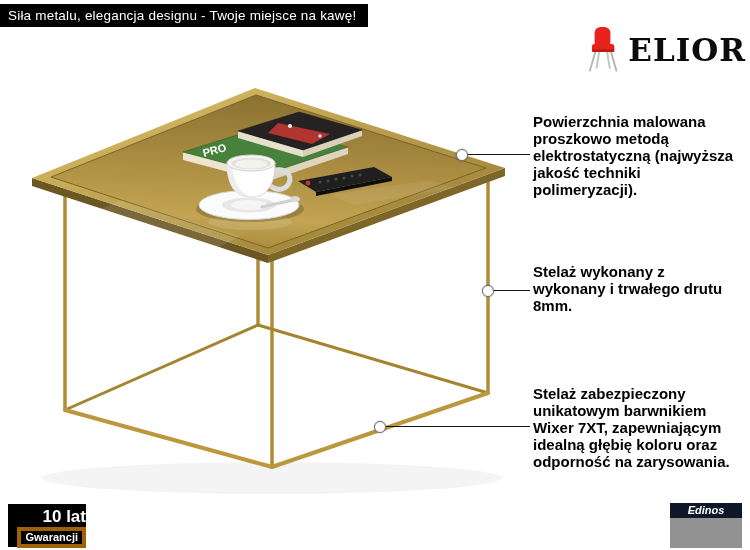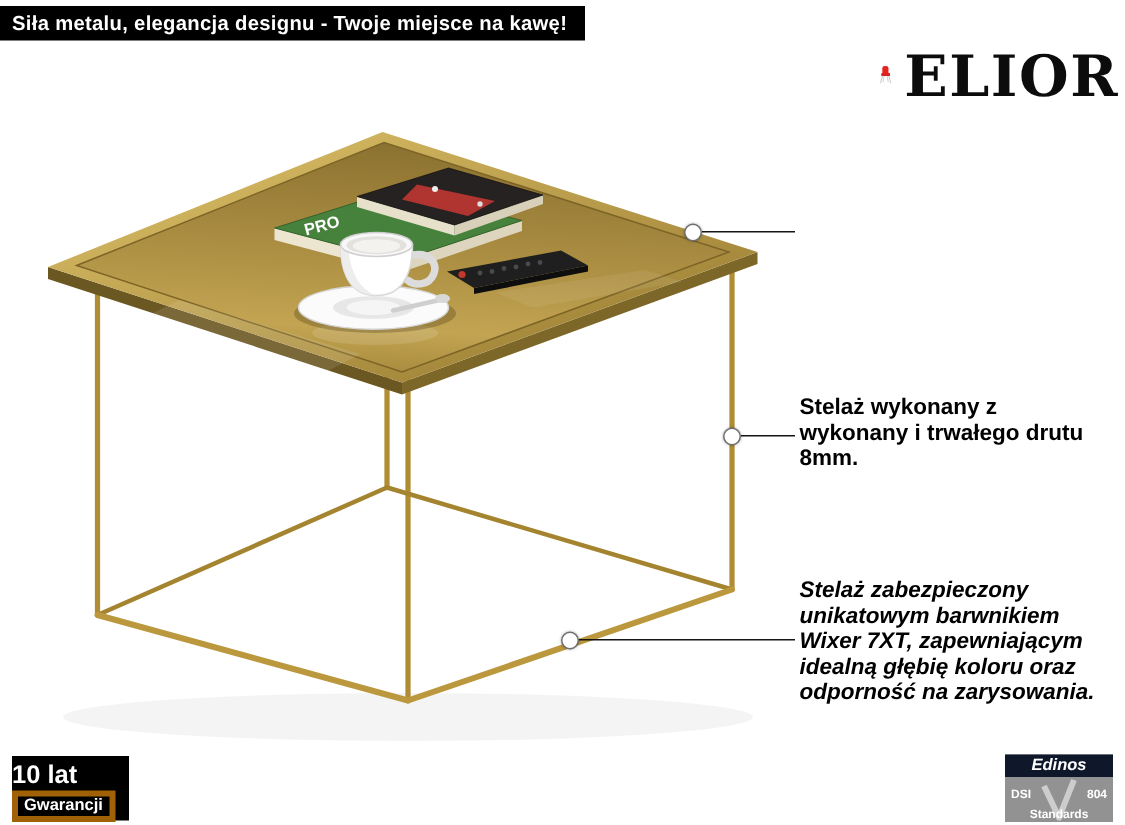--- a/index.html
+++ b/index.html
@@ -1,39 +1,39 @@
 <!DOCTYPE html>
 <html><head>
 <meta charset="utf-8">
 <style>
   * { margin:0; padding:0; box-sizing:border-box; }
   html,body { background:#ffffff; font-family:"Liberation Sans", sans-serif; }
   .canvas { position:relative; width:750px; height:550px; background:#ffffff; overflow:hidden; }
 
   .banner { position:absolute; left:0; top:4px; height:23px; background:#000;
-            color:#fff; font-weight:bold; font-size:13.5px; line-height:23px;
+            color:#fff; font-weight:normal; font-size:13.5px; line-height:23px;
             padding:0 12px 0 8px; letter-spacing:.2px; white-space:nowrap; }
 
   .logo { position:absolute; left:586px; top:10px; width:160px; height:80px;
           display:flex; align-items:center; }
-  .logo-text { font-family:"DejaVu Serif", serif; font-weight:bold; font-size:38px;
+  .logo-text { font-family:"DejaVu Serif", serif; font-weight:bold; font-size:31px;
                color:#0c0c0c; letter-spacing:1px; margin-left:8px; }
 
   .product-svg { position:absolute; left:0; top:70px; }
 
   .dot { position:absolute; width:12px; height:12px; border-radius:50%;
          background:#fff; border:1.5px solid #6f6f6f; box-shadow:0 0 2px rgba(0,0,0,.35); z-index:3; }
   .cline { position:absolute; height:0; border-top:1.5px solid #141414; z-index:2; }
 
   .callout { position:absolute; left:533px; width:208px; font-size:15px; line-height:17px;
              font-weight:bold; color:#000; }
-  .c1 { top:113px; } .c2 { top:263px; } .c3 { top:385px;font-style:italic; }
+  .c1 { top:113px; } .c2 { top:263px; } .c3 { top:385px; }
 
   .warranty { position:absolute; left:8px; top:504px; width:78px; height:43px;
-              background:#000; color:#fff; text-align:left; padding-top:3px; }
+              background:#000; color:#fff; text-align:right; padding-top:3px; }
   .warranty .w1 { font-size:17px; font-weight:bold; line-height:19px; }
   .warranty .w2 { font-size:11px; font-weight:bold; border:4px solid #a16207;
                   display:inline-block; padding:0 4px; margin-top:1px; line-height:13px; }
 
   .standards { position:absolute; left:670px; top:503px; width:72px; height:45px; background:#929292; }
   .standards .ed { background:#0f172a; color:#fff; font-weight:bold; font-style:italic;
                    font-size:11px; text-align:center; height:15px; line-height:15px; }
   .standards .row { position:relative; height:30px; color:#fff; font-weight:bold; }
   .standards .dsi  { position:absolute; left:4px;  top:7px;  font-size:8px; }
   .standards .n804 { position:absolute; right:4px; top:7px;  font-size:8px; }
@@ -141,33 +141,26 @@
   </svg>
 
   <div class="dot" style="left:456px; top:149px;"></div>
   <div class="dot" style="left:482px; top:285px;"></div>
   <div class="dot" style="left:374px; top:421px;"></div>
 
   <div class="cline" style="left:468px; top:154px; width:62px;"></div>
   <div class="cline" style="left:494px; top:290px; width:36px;"></div>
   <div class="cline" style="left:386px; top:426px; width:144px;"></div>
 
+  <div class="callout c1">Powierzchnia malowana proszkowo metodą elektrostatyczną (najwyższa jakość techniki polimeryzacji).</div>
   <div class="callout c2">Stelaż wykonany z wykonany i trwałego drutu 8mm.</div>
   <div class="callout c3">Stelaż zabezpieczony unikatowym barwnikiem Wixer 7XT, zapewniającym idealną głębię koloru oraz odporność na zarysowania.</div>
 
   <div class="warranty">
     <div class="w1">10 lat</div>
     <div class="w2">Gwarancji</div>
   </div>
 
   <div class="standards">
     <div class="ed">Edinos</div>
-    <div class="row">
-      <svg class="vmark" width="28" height="28" viewBox="0 0 28 28">
-        <polyline points="4,5 14,26 24,1" fill="none" stroke="#cdcdcd" stroke-width="4" stroke-linejoin="miter"></polyline>
-      </svg>
-      <span class="dsi">DSI</span>
-      <span class="n804">804</span>
-      <span class="stds">Standards</span>
-    </div>
   </div>
 
 </div>
 
 </body></html>

